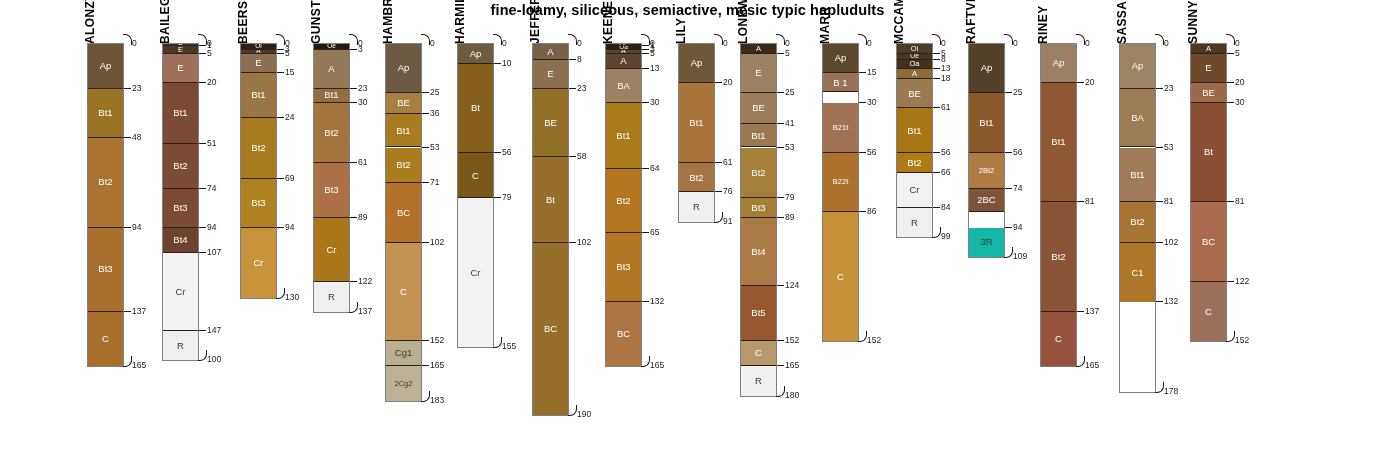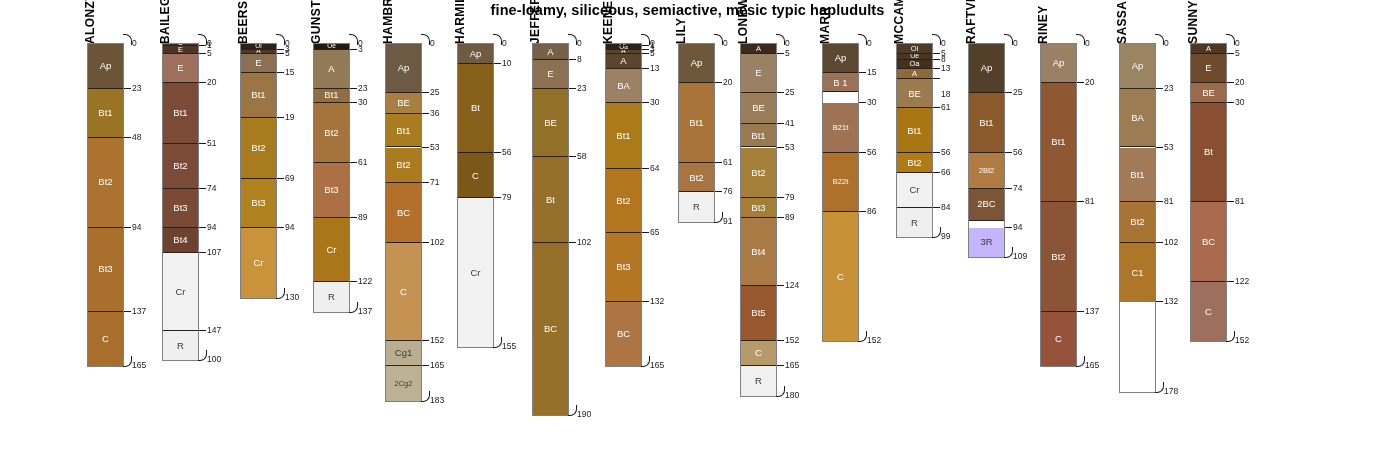--- a/index.html
+++ b/index.html
@@ -161,21 +161,21 @@
         </div>
         <div class="curl" style="top: 34px;"></div>
         <div class="dep" style="top: 43px;">0</div>
         <div class="tick" style="top: 48.859px;"></div>
         <div class="dep" style="top: 48.859px;">3</div>
         <div class="tick" style="top: 52.765px;"></div>
         <div class="dep" style="top: 52.765px;">5</div>
         <div class="tick" style="top: 72.295px;"></div>
         <div class="dep" style="top: 72.295px;">15</div>
         <div class="tick" style="top: 117.214px;"></div>
-        <div class="dep" style="top: 117.214px;">19</div>
+        <div class="dep" style="top: 117.214px;">24</div>
         <div class="tick" style="top: 177.757px;"></div>
         <div class="dep" style="top: 177.757px;">69</div>
         <div class="tick" style="top: 226.582px;"></div>
         <div class="dep" style="top: 226.582px;">94</div>
         <div class="curl" style="top: 287.89px; border-top: none; border-bottom: 1px solid rgb(26, 26, 26); border-top-right-radius: 0px; border-bottom-right-radius: 7px;"></div>
         <div class="dep" style="top: 296.89px;">130</div>
       </div>
       <div class="profile" style="left: 313px;">
         <div class="pname" style="left: -4px; top: 44px;">GUNSTOCK</div>
         <div class="bar" style="top: 43px; height: 267.561px;">
@@ -525,21 +525,21 @@
         </div>
         <div class="curl" style="top: 34px;"></div>
         <div class="dep" style="top: 43px;">0</div>
         <div class="tick" style="top: 52.765px;"></div>
         <div class="dep" style="top: 52.765px;">5</div>
         <div class="tick" style="top: 58.624px;"></div>
         <div class="dep" style="top: 58.624px;">8</div>
         <div class="tick" style="top: 68.389px;"></div>
         <div class="dep" style="top: 68.389px;">13</div>
         <div class="tick" style="top: 78.154px;"></div>
-        <div class="dep" style="top: 94px;">18</div>
+        <div class="dep" style="top: 78px;">18</div>
         <div class="tick" style="top: 107.449px;"></div>
         <div class="dep" style="top: 107.449px;">61</div>
         <div class="tick" style="top: 152.368px;"></div>
         <div class="dep" style="top: 152.368px;">56</div>
         <div class="tick" style="top: 171.898px;"></div>
         <div class="dep" style="top: 171.898px;">66</div>
         <div class="tick" style="top: 207.052px;"></div>
         <div class="dep" style="top: 207.052px;">84</div>
         <div class="curl" style="top: 227.347px; border-top: none; border-bottom: 1px solid rgb(26, 26, 26); border-top-right-radius: 0px; border-bottom-right-radius: 7px;"></div>
         <div class="dep" style="top: 236.347px;">99</div>
@@ -549,24 +549,24 @@
         <div class="bar" style="top: 43px; height: 212.877px;">
           <div class="hz" style="top: 0px; height: 48.825px; background: rgb(83, 64, 43);">
             <span class="hzlab">Ap</span>
           </div>
           <div class="hz" style="top: 48.825px; height: 60.543px; background: rgb(138, 90, 44);">
             <span class="hzlab">Bt1</span>
           </div>
           <div class="hz" style="top: 109.368px; height: 35.154px; background: rgb(176, 123, 67);">
             <span class="hzlab tiny">2Bt2</span>
           </div>
-          <div class="hz" style="top: 144.522px; height: 32px; background: rgb(124, 84, 56);">
+          <div class="hz" style="top: 144.522px; height: 23px; background: rgb(124, 84, 56);">
             <span class="hzlab">2BC</span>
           </div>
-          <div class="hz" style="top: 183.582px; height: 29.295px; background: #c4b5fd; border-bottom: none;">
+          <div class="hz" style="top: 183.582px; height: 29.295px; background: #14b8a6; border-bottom: none;">
             <span class="hzlab dark">3R</span>
           </div>
         </div>
         <div class="curl" style="top: 34px;"></div>
         <div class="dep" style="top: 43px;">0</div>
         <div class="tick" style="top: 91.825px;"></div>
         <div class="dep" style="top: 91.825px;">25</div>
         <div class="tick" style="top: 152.368px;"></div>
         <div class="dep" style="top: 152.368px;">56</div>
         <div class="tick" style="top: 187.522px;"></div>

